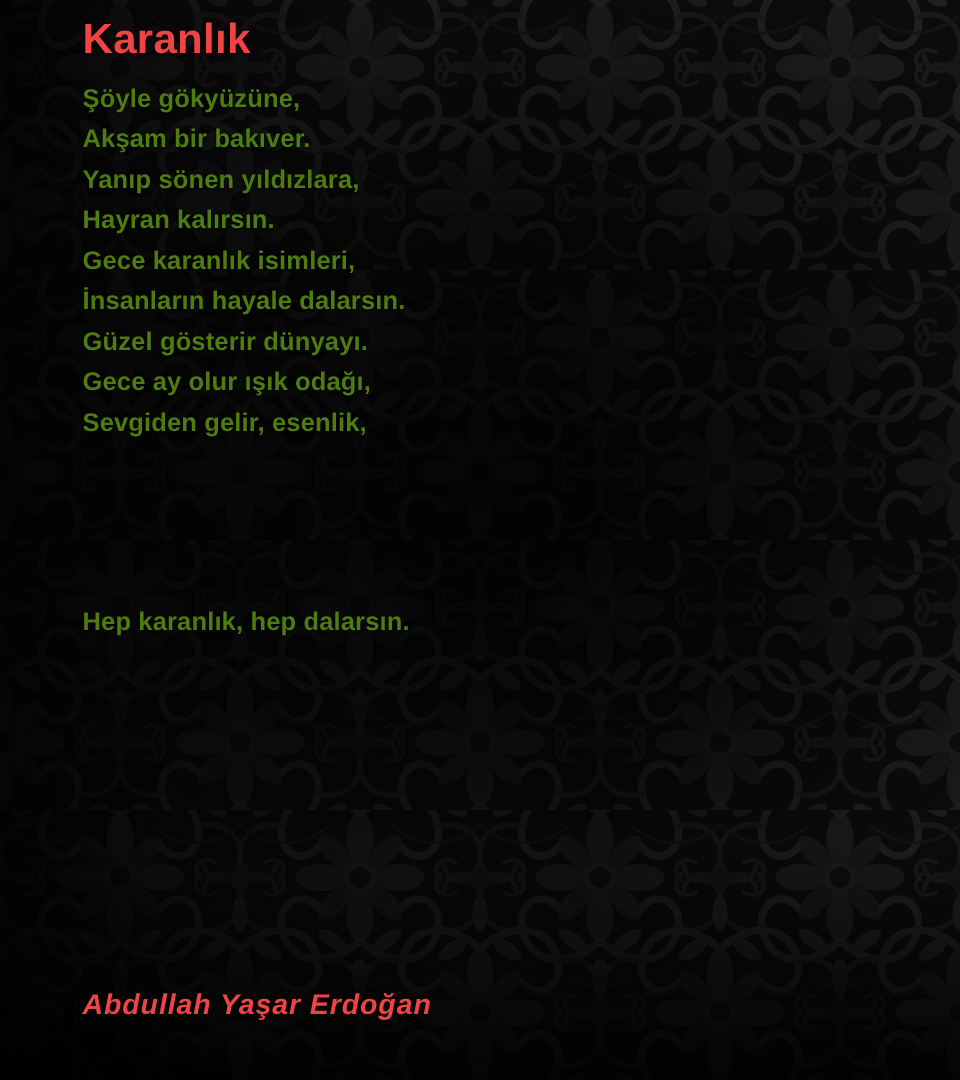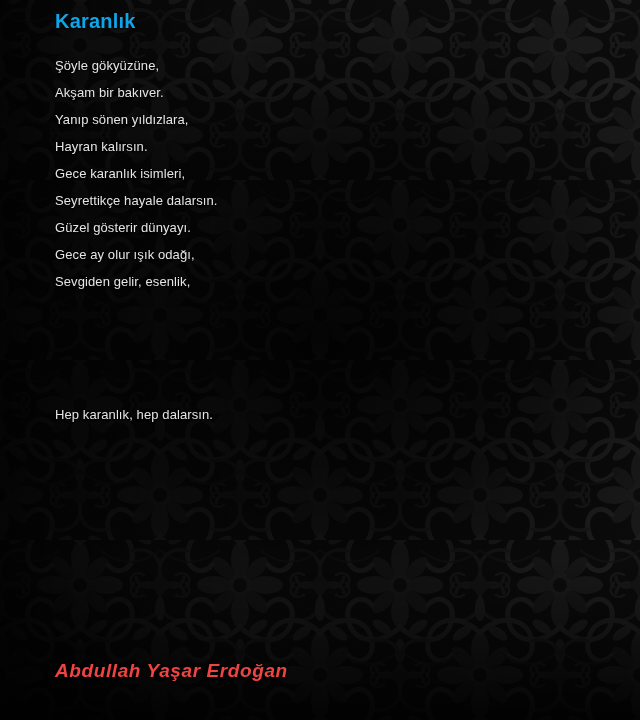--- a/index.html
+++ b/index.html
@@ -65,39 +65,39 @@
     position: relative;
     z-index: 2;
     width: 640px;
     height: 720px;
   }
 
   #poem-title {
     position: absolute;
     left: 55px;
     top: 10px;
-    color: #0ea5e9;
-    font-size: 20px;
+    color: #ef4444;
+    font-size: 28px;
     font-weight: bold;
     letter-spacing: 0.2px;
     text-shadow: 0 1px 2px rgba(0,0,0,0.9);
     white-space: nowrap;
   }
 
   #poem-body {
     position: absolute;
     left: 55px;
     top: 52px;
     width: 520px;
   }
 
   .poem-line {
-    color: #e5e5e5;
-    font-size: 13px;
-    font-weight: normal;
+    color: #4d7c0f;
+    font-size: 17px;
+    font-weight: bold;
     line-height: 27px;
     letter-spacing: 0.1px;
     text-shadow: 0 1px 2px rgba(0,0,0,0.95);
     white-space: nowrap;
   }
 
   .stanza-gap {
     height: 106px;
   }
 
@@ -204,21 +204,21 @@
   <div id="content">
 
     <div id="poem-title">Karanlık</div>
 
     <div id="poem-body">
       <div class="poem-line">Şöyle gökyüzüne,</div>
       <div class="poem-line">Akşam bir bakıver.</div>
       <div class="poem-line">Yanıp sönen yıldızlara,</div>
       <div class="poem-line">Hayran kalırsın.</div>
       <div class="poem-line">Gece karanlık isimleri,</div>
-      <div class="poem-line">Seyrettikçe hayale dalarsın.</div>
+      <div class="poem-line">İnsanların hayale dalarsın.</div>
       <div class="poem-line">Güzel gösterir dünyayı.</div>
       <div class="poem-line">Gece ay olur ışık odağı,</div>
       <div class="poem-line">Sevgiden gelir, esenlik,</div>
 
       <div class="stanza-gap"></div>
 
       <div class="poem-line">Hep karanlık, hep dalarsın.</div>
     </div>
 
     <div id="poem-author">Abdullah Yaşar Erdoğan</div>

